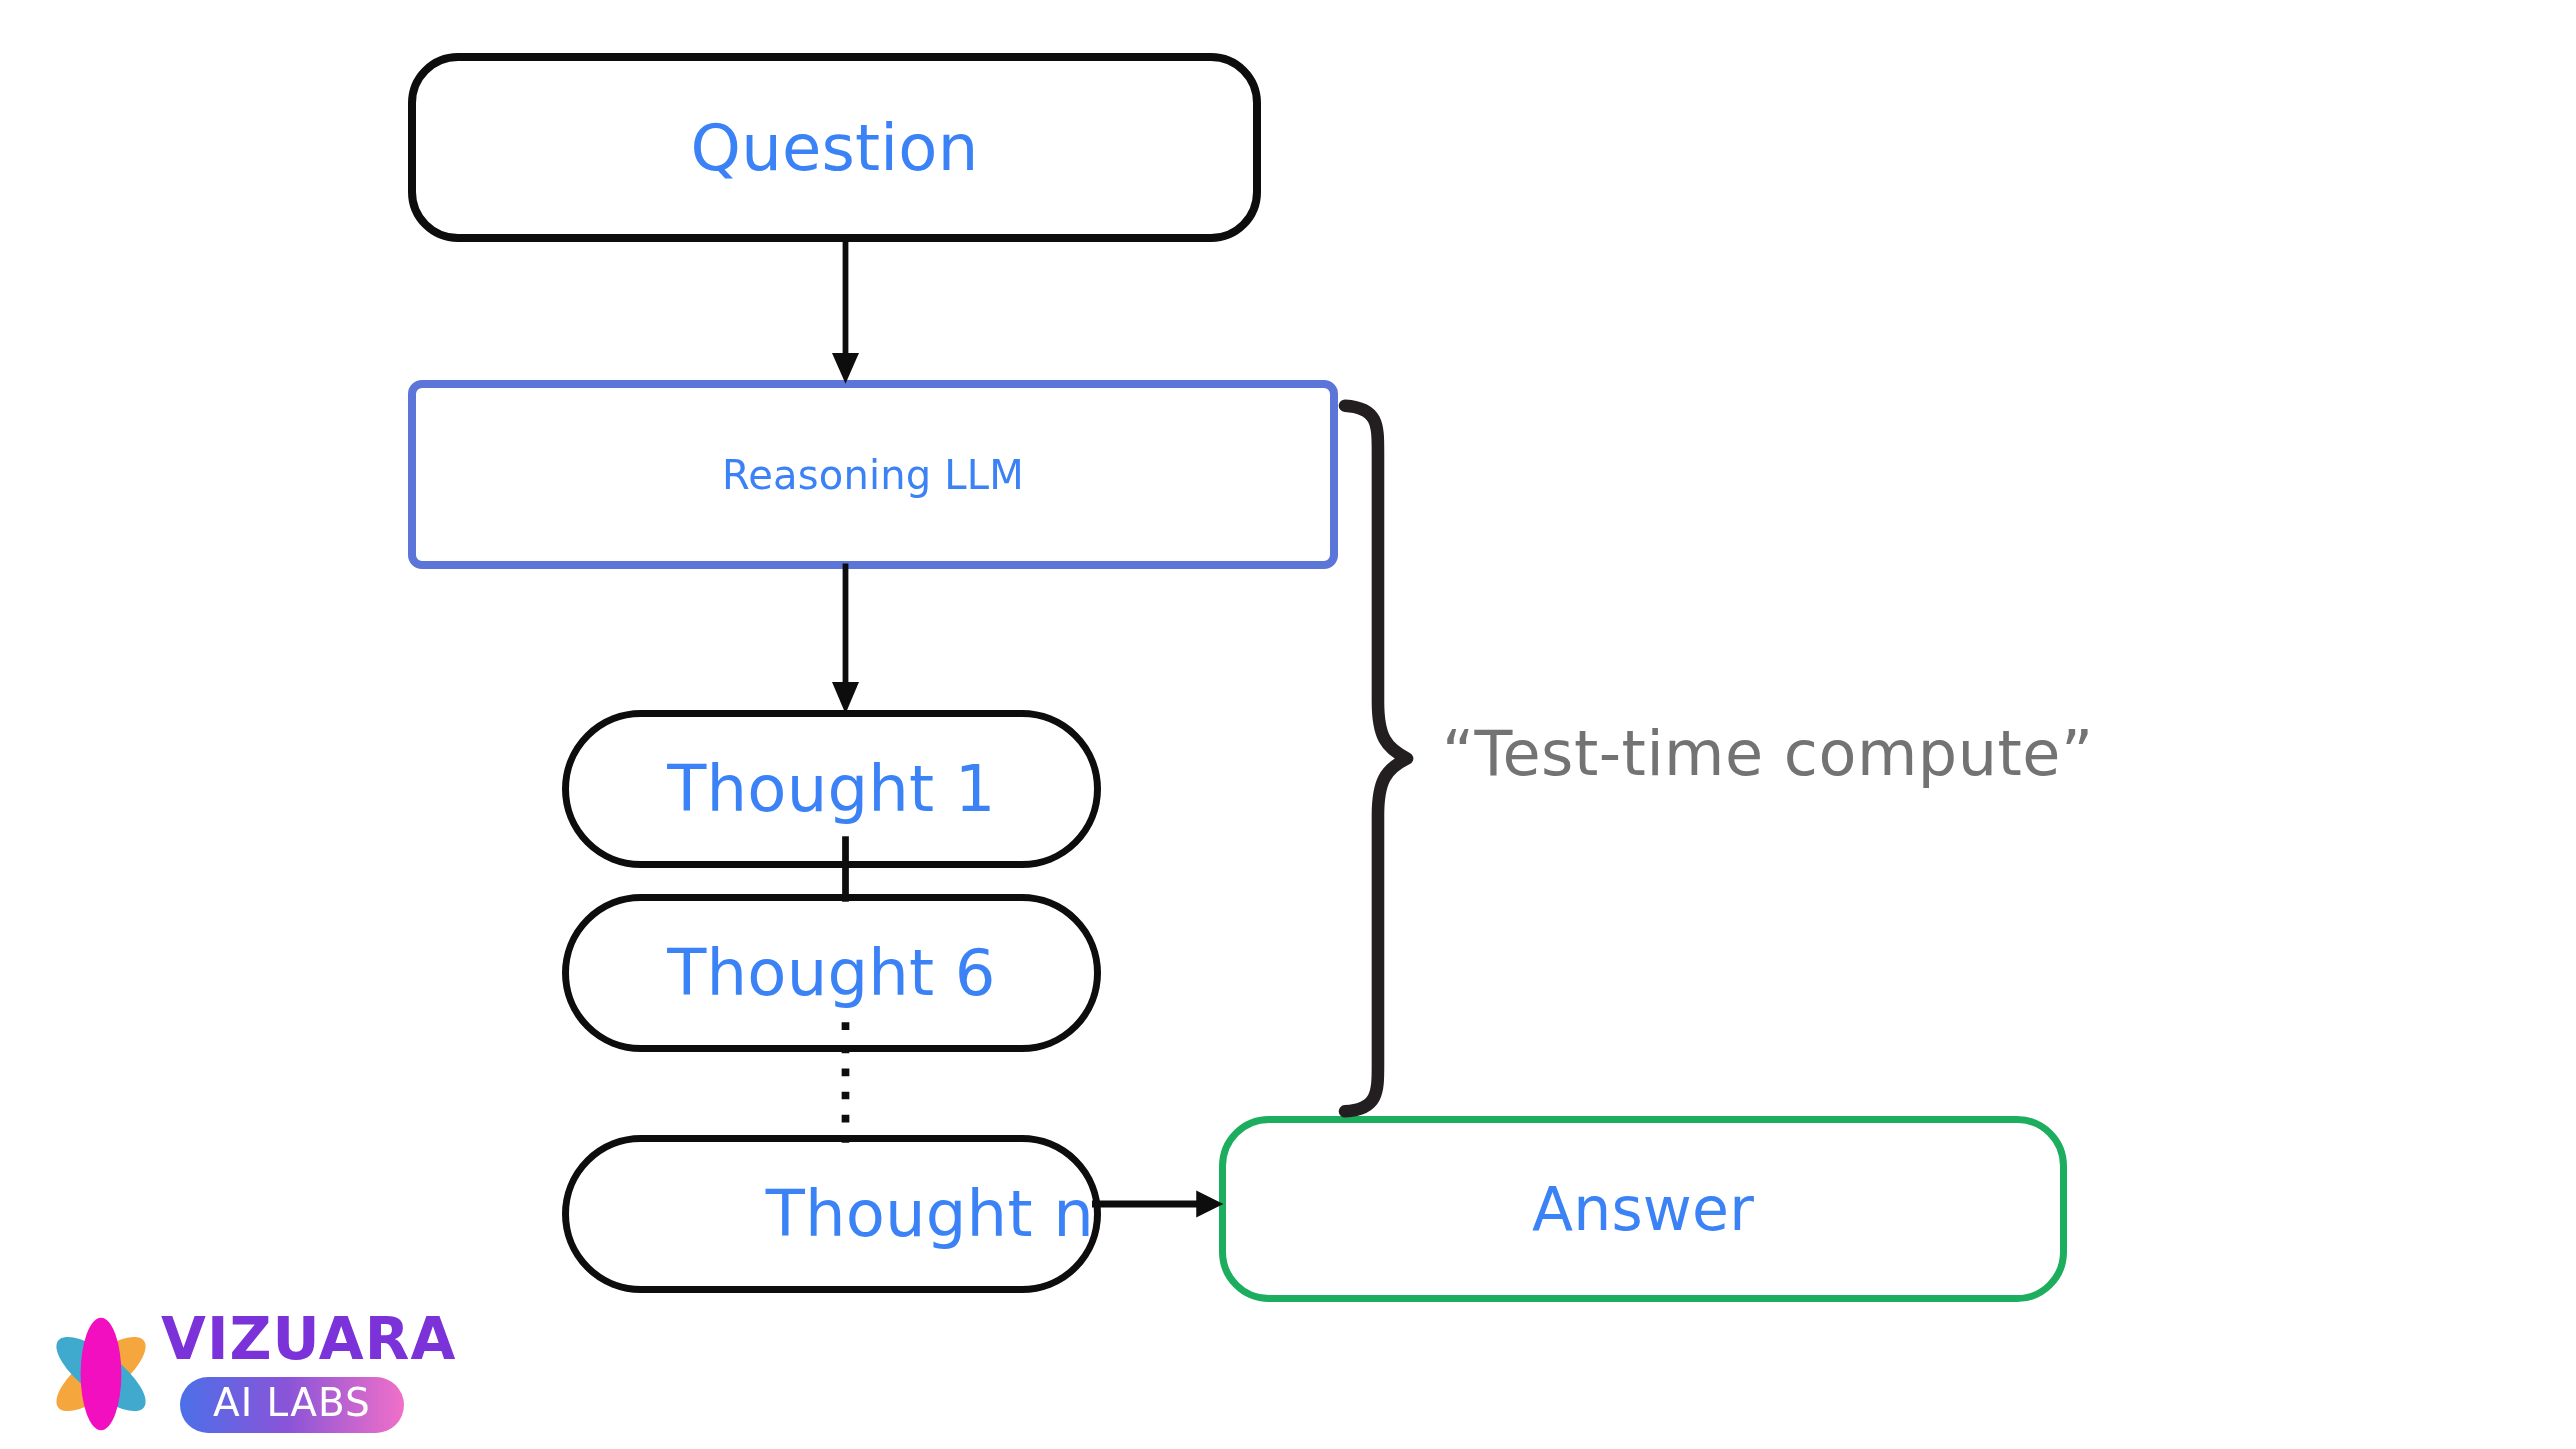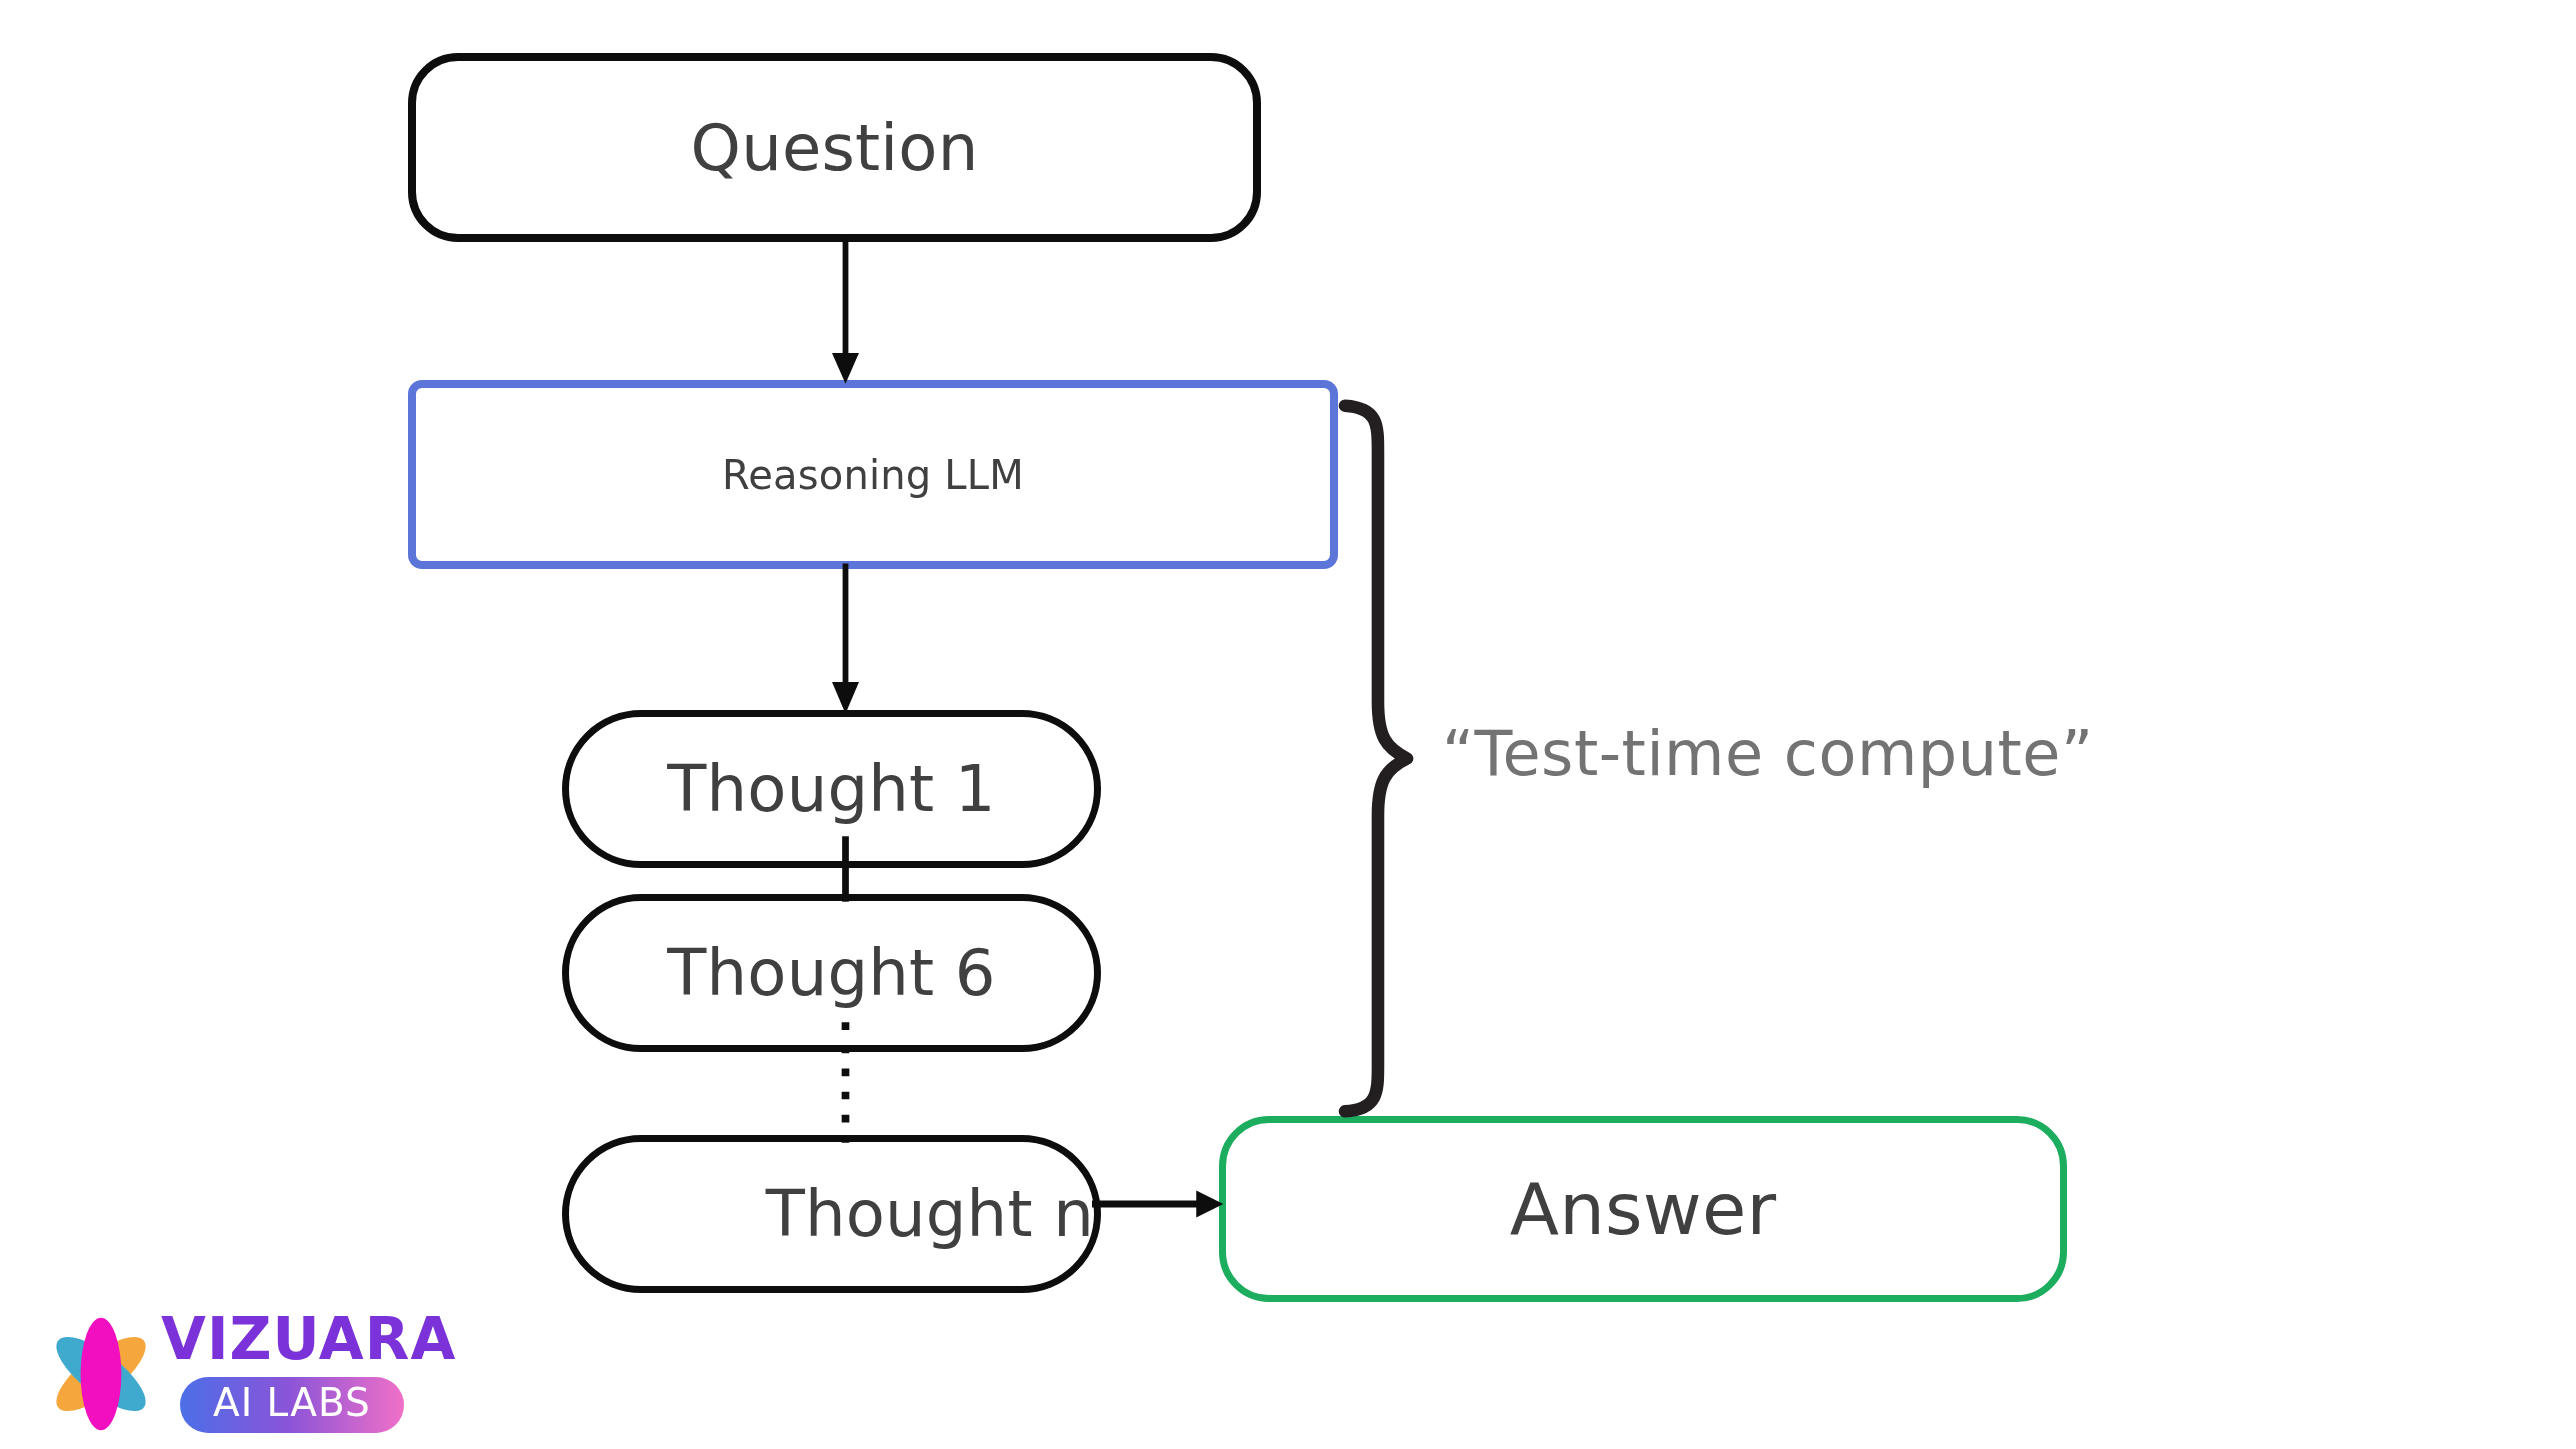--- a/index.html
+++ b/index.html
@@ -21,21 +21,21 @@
 
   
   .node {
     position: absolute;
     box-sizing: border-box;
     background: #ffffff;
     display: flex;
     align-items: center;
     justify-content: center;
     text-align: center;
-    color: #404040;
+    color: #3b82f6;
     font-weight: 400;
     letter-spacing: 0.2px;
     white-space: nowrap;
   }
 
   .node-question {
     left: 408px;  top: 53px;
     width: 853px; height: 189px;
     border: 8.7px solid #0d0d0d;
     border-radius: 50px;
@@ -59,21 +59,21 @@
   }
   .node-thought-1 { top: 710px; }
   .node-thought-2 { top: 894px; }
   .node-thought-n { top: 1135px; justify-content: flex-end; }
 
   .node-answer {
     left: 1219px; top: 1116px;
     width: 848px; height: 186px;
     border: 7.7px solid #1CAD5E;
     border-radius: 50px;
-    font-size: 72px;
+    font-size: 60px;
   }
 
   
   .connector {
     position: absolute;
     pointer-events: none;
   }
 
   
   .brace-svg {

